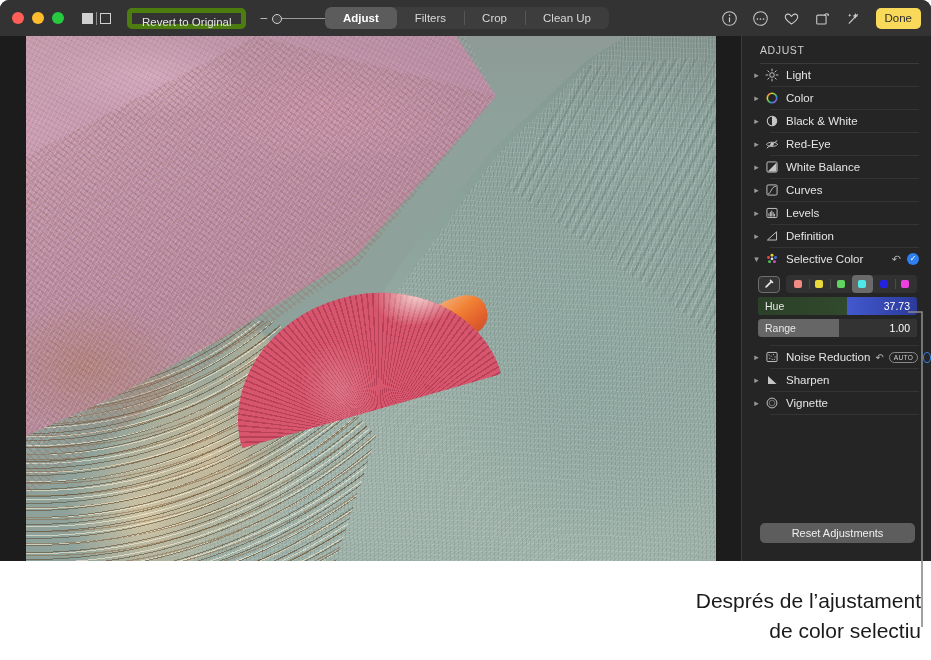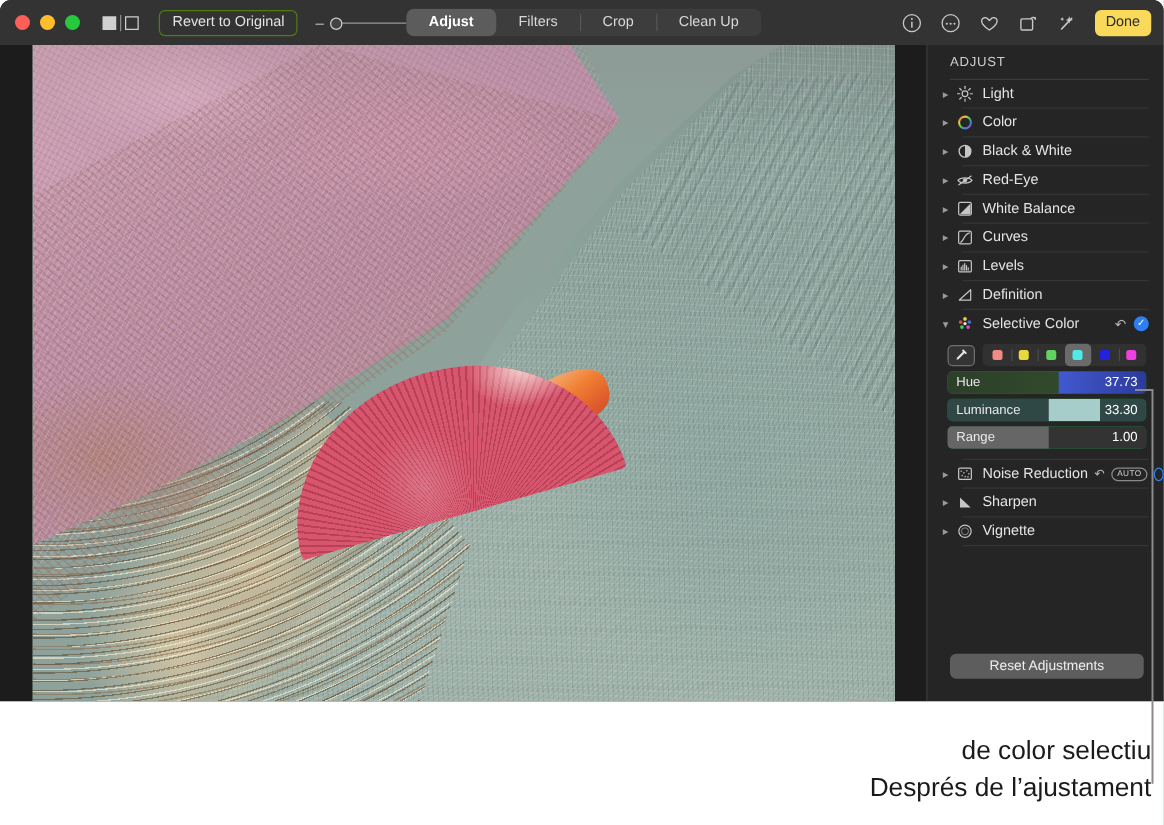--- a/index.html
+++ b/index.html
@@ -37,21 +37,21 @@
   .viewmode{
     display:flex; align-items:center; margin-left:18px; gap:1px;
   }
   .vm-filled{ width:11px; height:11px; background:#d0d0d0; }
   .vm-bar{ width:1px; height:13px; background:#8b8b8b; margin:0 2px;}
   .vm-outline{ width:11px; height:11px; border:1.4px solid #d0d0d0; }
 
   #revert-btn{
     margin-left:16px;
     height:21px; padding:0 10px;
-    border:1px solid #4d7c0f; border-radius:5px;
+    border:5px solid #4d7c0f; border-radius:5px;
     background:transparent; color:#e3e3e3;
     font-size:11.5px; line-height:19px;
     white-space:nowrap;
   }
 
   #zoom-slider{
     display:flex; align-items:center; margin-left:14px; gap:5px;
     color:#b9b9b9; font-size:12px;
   }
   .zs-track{ position:relative; width:64px; height:13px; }
@@ -570,26 +570,20 @@
     </div>
 
     <div class="slider">
       <span class="sl-bg" style="background:linear-gradient(90deg,#2c4029 0%,#31492c 56%,#1e2a5e 56%,#1e2a5e 100%)"></span>
       <span class="sl-fill" style="left:56%;right:0;background:linear-gradient(90deg,#4259cf,#2b3a9a)"></span>
       <span class="sl-name">Hue</span>
       <span class="sl-val">37.73</span>
     </div>
 
 
-    <div class="slider">
-      <span class="sl-bg" style="background:#2f4745"></span>
-      <span class="sl-fill" style="left:51%;width:26%;background:#a7cdcb"></span>
-      <span class="sl-name">Luminance</span>
-      <span class="sl-val">33.30</span>
-    </div>
 
     <div class="slider">
       <span class="sl-bg" style="background:#333333"></span>
       <span class="sl-fill" style="left:0;width:51%;background:#666666"></span>
       <span class="sl-name">Range</span>
       <span class="sl-val">1.00</span>
     </div>
 
     <div class="rsep" style="margin-top:8px"></div>
 
@@ -641,15 +635,15 @@
 
     <button id="reset-btn">Reset Adjustments</button>
   </div>
 </div>
 
 <svg id="leader">
   <path d="M908 312 L922 312 L922 627" fill="none" stroke="#8a8a8a" stroke-width="1.6"></path>
 </svg>
 
 <div id="caption">
+  <div>Després de l’ajustament</div>
   <div>de color selectiu</div>
-  <div>Després de l’ajustament</div>
 </div>
 
 </body></html>

